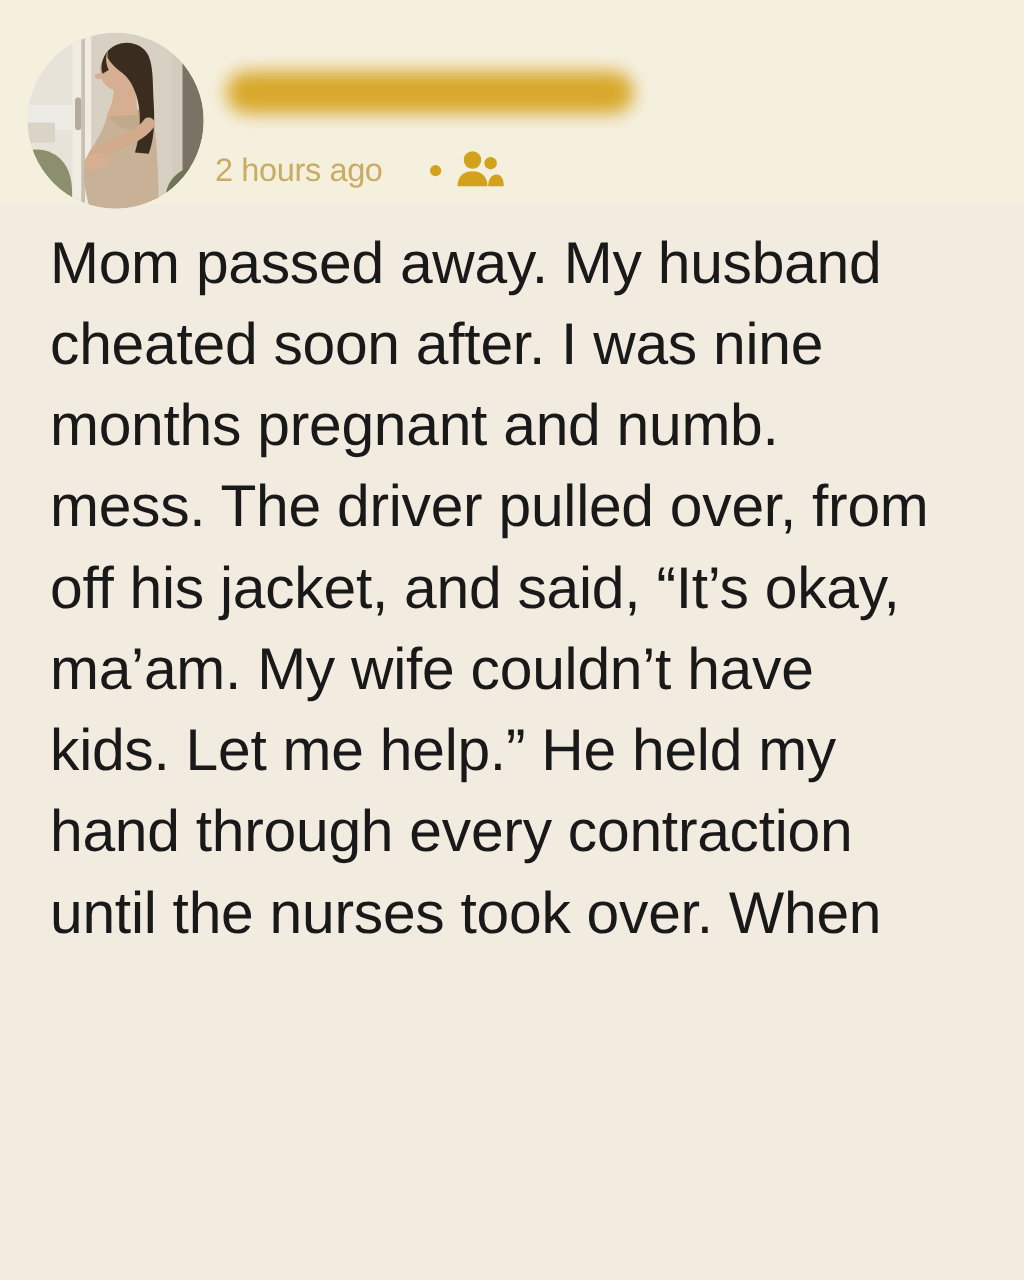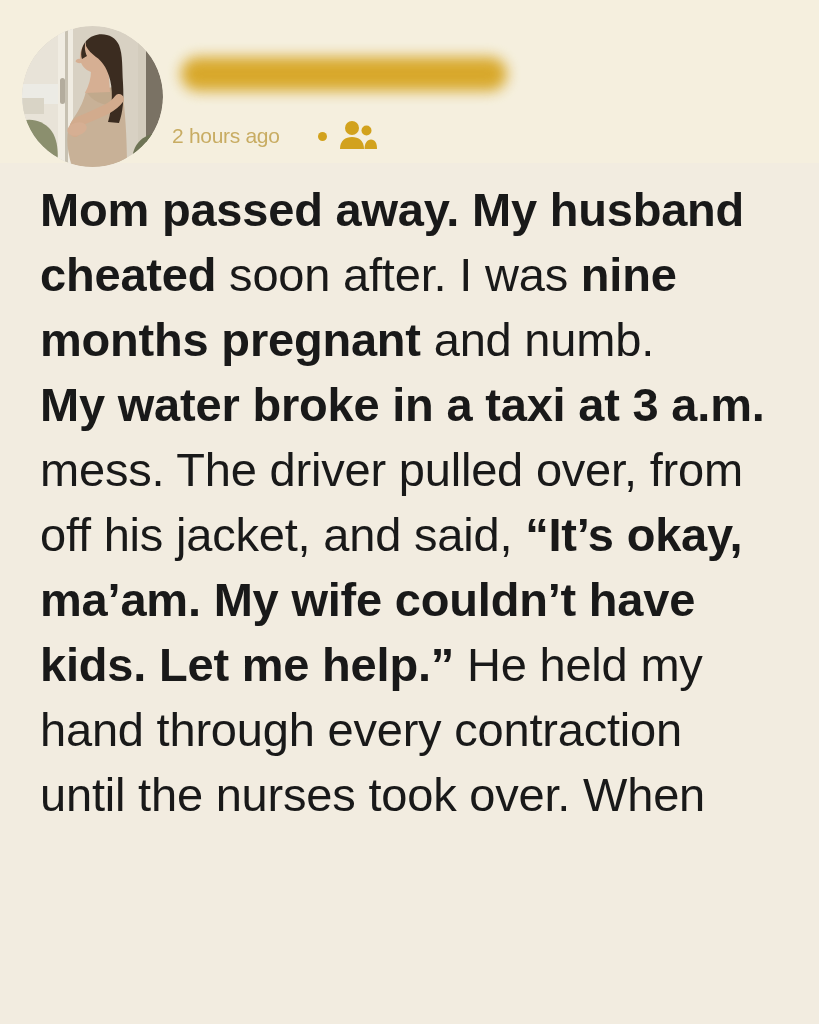--- a/index.html
+++ b/index.html
@@ -21,36 +21,36 @@
   .redacted {
     position: absolute; left: 181px; top: 57px; width: 326px; height: 34px;
     background: var(--redact-gold, #D7A522);
     border-radius: 17px; filter: blur(7px); opacity: 0.95;
   }
   .meta {
     position: absolute; left: 172px; top: 119px; height: 34px;
     display: flex; align-items: center;
   }
   .timestamp {
-    font-size: 21px; line-height: 34px; letter-spacing: -0.3px;
+    font-size: 26px; line-height: 34px; letter-spacing: -0.3px;
     color: var(--meta-gold, #C8AC62);
   }
   .dot {
     width: 9px; height: 9px; border-radius: 50%;
     background: var(--icon-gold, #D2A21D); margin-left: 38px;
   }
   .friends { margin-left: 11px; width: 40px; height: 32px; }
   .friends svg { display: block; fill: var(--icon-gold, #D2A21D); }
   .post {
     position: absolute; left: 40px; top: 177px; width: 779px;
     font-size: 47px; line-height: 65px; letter-spacing: -0.2px;
     color: var(--text-color, #191919);
   }
   .post .line { white-space: nowrap; height: 65px; }
-  .post .b { font-weight: 700; }
+  .post .b { font-weight: 400; }
 </style>
 </head>
 <body>
 
 <div class="card">
 
   <div class="header">
 
     <div class="avatar">
       <svg viewBox="0 0 141 141" width="141" height="141">
@@ -98,21 +98,20 @@
         </svg>
       </span>
     </div>
 
   </div>
 
   <div class="post">
       <div class="line"><span class="b">Mom passed away. My husband</span></div>
       <div class="line"><span class="b">cheated</span><span> soon after. I was </span><span class="b">nine</span></div>
       <div class="line"><span class="b">months pregnant</span><span> and numb.</span></div>
-      <div class="line"><span class="b">My water broke in a taxi at 3 a.m.</span></div>
       <div class="line"><span>mess. The driver pulled over, from</span></div>
       <div class="line"><span>off his jacket, and said, </span><span class="b">“It’s okay,</span></div>
       <div class="line"><span class="b">ma’am. My wife couldn’t have</span></div>
       <div class="line"><span class="b">kids. Let me help.”</span><span> He held my</span></div>
       <div class="line"><span>hand through every contraction</span></div>
       <div class="line"><span>until the nurses took over. When</span></div>
     </div>
 
 </div>
 

